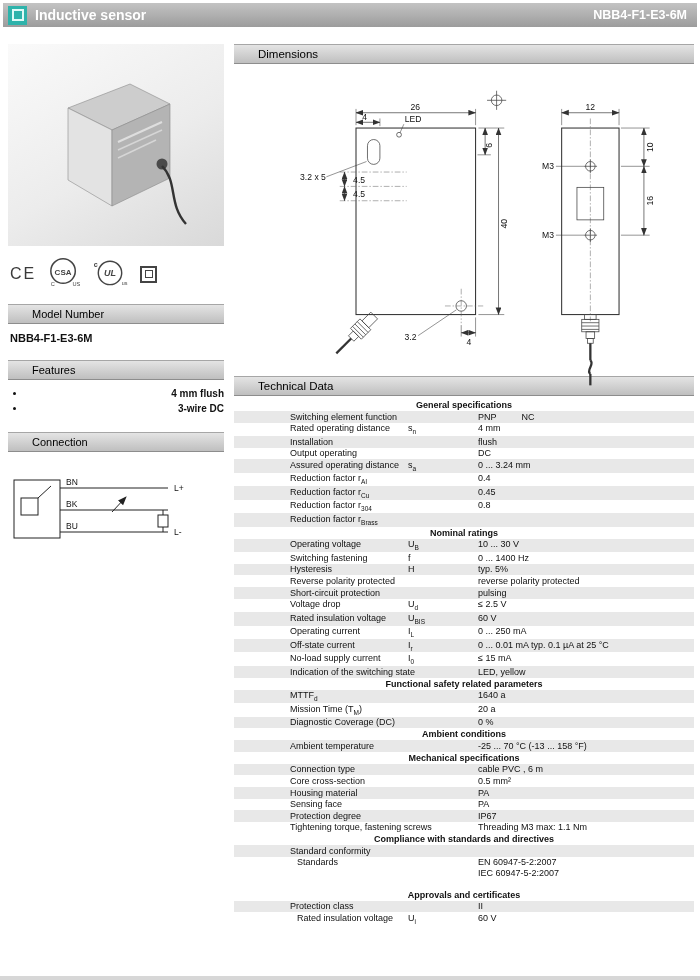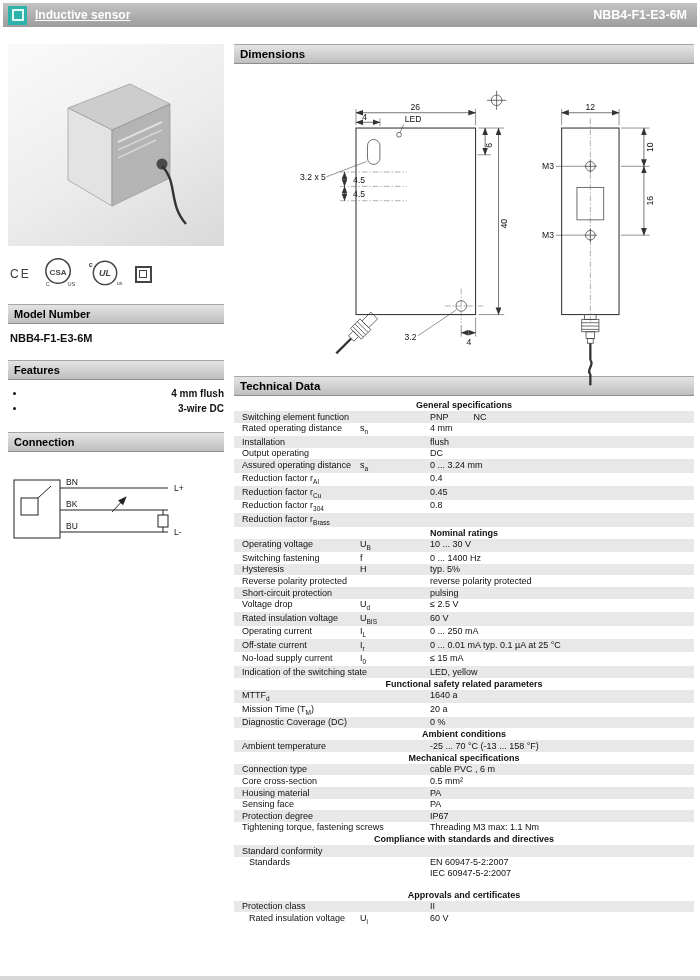--- a/index.html
+++ b/index.html
@@ -4,34 +4,34 @@
 <style>
   html,body{margin:0;padding:0;background:#fff;}
   .page{position:relative;width:700px;height:980px;background:#fff;overflow:hidden;
         font-family:"Liberation Sans","DejaVu Sans",sans-serif;color:#111;}
   
   .topbar{position:absolute;top:3px;left:3px;right:3px;height:24px;
           background:linear-gradient(180deg,#c3c3c3,#9c9c9c);display:flex;align-items:center;}
   .brandsq{width:19px;height:19px;background:#2eb3ab;margin:0 8px 0 5px;
            display:flex;align-items:center;justify-content:center;flex:none;}
   .brandsq::after{content:"";width:8px;height:8px;border:2px solid #dffaf7;display:block;}
-  .topbar-title{color:#fff;font-size:12px;font-weight:bold;text-decoration:underline;}
+  .topbar-title{color:#fff;font-size:14px;font-weight:bold;}
   .topbar-model{margin-left:auto;padding-right:10px;color:#fff;font-size:12.5px;font-weight:bold;}
   
   .cols{position:absolute;top:44px;left:8px;right:6px;display:flex;gap:10px;align-items:flex-start;}
   .left{width:216px;flex:none;}
   .right{flex:1;min-width:0;}
   .secbar{background:linear-gradient(180deg,#e4e4e4,#bfbfbf);border-top:1px solid #a6a6a6;
-          border-bottom:1px solid #8d8d8d;font-weight:bold;font-size:11px;padding:3px 6px;color:#000;}
+          border-bottom:1px solid #8d8d8d;font-weight:normal;font-size:11px;padding:3px 24px;color:#000;}
   .right .secbar{font-size:11.5px;}
   
   .photo{height:202px;background:linear-gradient(150deg,#fafafa 0%,#ececec 55%,#d9d9d9 100%);
          display:flex;align-items:center;justify-content:center;}
   .certs{display:flex;align-items:center;gap:12px;padding:10px 4px 12px 2px;}
-  .ce{font-size:12px;color:#3a3a3a;letter-spacing:2px;}
+  .ce{font-size:16px;color:#3a3a3a;letter-spacing:2px;}
   .sq{width:13px;height:13px;border:2px solid #444;display:inline-flex;align-items:center;justify-content:center;}
   .sq-in{width:6px;height:6px;border:1px solid #444;display:block;}
   .modelno{font-weight:bold;font-size:11px;padding:8px 2px 16px;}
   .features{margin:8px 0 18px;padding-left:18px;font-size:10px;font-weight:bold;text-align:right;}
   .features li{margin:4px 0;}
   .conn{padding:12px 0;}
   
   .dim-wrap{height:312px;padding:16px 0 0 12px;box-sizing:border-box;}
   .thin{fill:none;stroke:#444;stroke-width:0.8;}
   .bodyl{fill:#fff;stroke:#333;stroke-width:1.1;}
@@ -41,21 +41,21 @@
   .dtext{font-size:9px;fill:#111;}
   .cable{stroke:#333;stroke-width:2.4;fill:none;}
   .cline{stroke:#222;stroke-width:1;fill:none;}
   .ctext{font-size:8.5px;fill:#111;}
   
   .td-table{padding-top:3px;}
   .td-sec{font-weight:bold;font-size:9px;line-height:11px;padding:1px 2px 0;text-align:center;}
   .td-spaced{margin-top:10px;}
   .td-row{display:flex;font-size:9px;line-height:10.4px;padding:0.6px 0;}
   .shade{background:#e8e8e8;}
-  .td-ls{width:196px;flex:none;display:flex;}
+  .td-ls{width:196px;flex:none;display:flex;margin-left:48px;}
   .td-label{flex:0 1 auto;min-width:124px;white-space:nowrap;padding-left:8px;box-sizing:border-box;}
   .ind2{padding-left:15px;}
   .td-sym{flex:1 0 30px;padding-left:2px;}
   .td-value{flex:1;white-space:pre-line;padding-right:4px;}
   sub{font-size:6.5px;line-height:1;}
   .page-edge{position:absolute;bottom:0;left:0;right:0;height:4px;background:#d7d7d7;}
   svg text{font-family:"Liberation Sans","DejaVu Sans",sans-serif;}
 </style>
 </head>
 <body>

